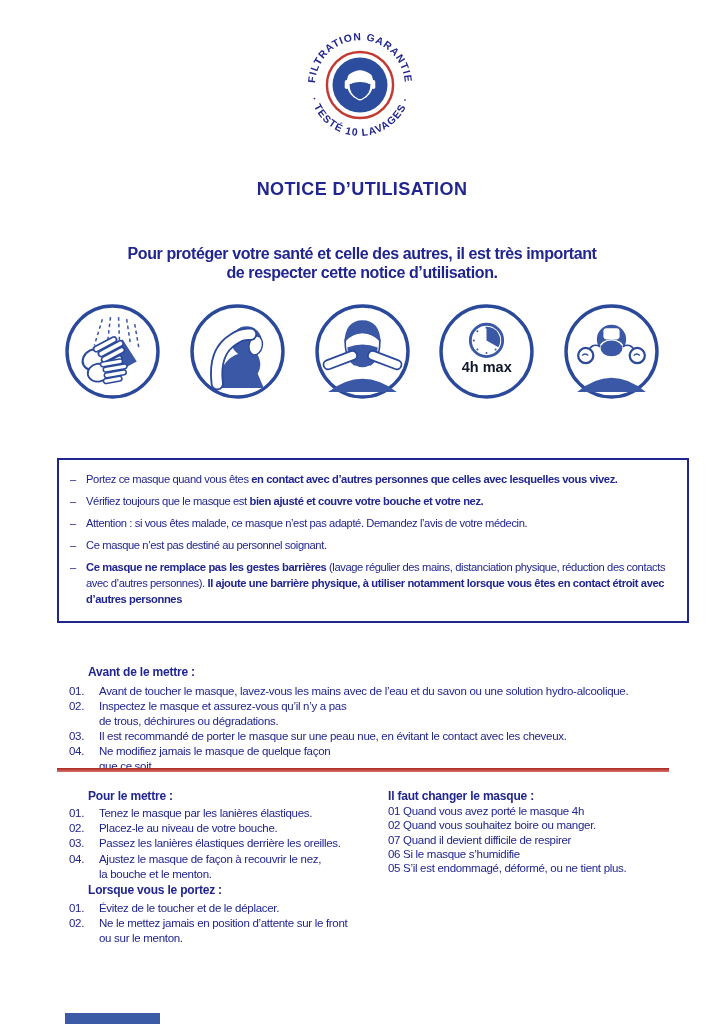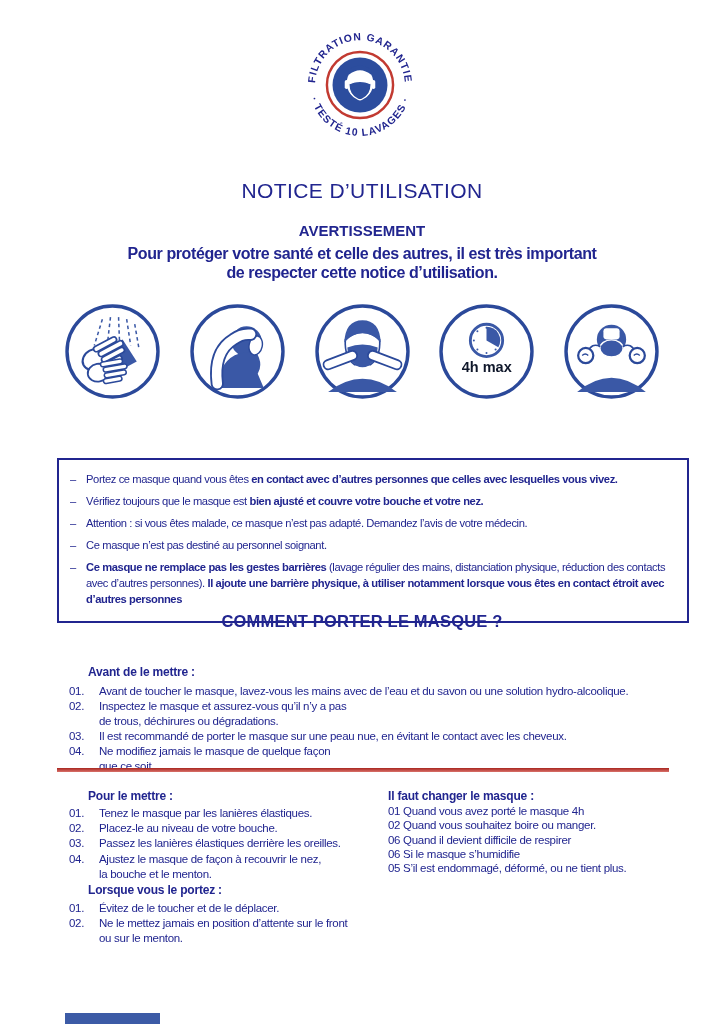--- a/index.html
+++ b/index.html
@@ -8,21 +8,21 @@
     position:relative; width:724px; height:1024px; background:#ffffff;
     font-family:"Liberation Sans", sans-serif; color:#21258f; overflow:hidden;
   }
   .pre { white-space:pre-wrap; }
   .center { left:0; right:0; text-align:center; }
 
   
   .badge { position:absolute; left:303px; top:28px; width:114px; height:114px; }
 
   
-  .title { position:absolute; top:179px; font-size:21px; font-weight:normal; letter-spacing:.4px; }
+  .title { position:absolute; top:179px; font-size:18px; font-weight:bold; letter-spacing:.4px; }
   .warn-head { position:absolute; top:222px; font-size:15px; font-weight:bold; }
   .warn-text { position:absolute; top:244px; font-size:16px; font-weight:bold; letter-spacing:-.4px; line-height:19px; }
 
   
   .icons { position:absolute; left:64px; right:64px; top:303px; height:100px;
            display:flex; justify-content:space-between; }
   .ico { position:relative; width:97px; height:97px; }
   .ico svg { display:block; width:97px; height:97px; }
   .ico-label { position:absolute; left:0; right:0; top:56px; text-align:center;
                font-size:14.5px; font-weight:bold; color:#0f172a; }
@@ -77,21 +77,20 @@
     <path d="M45,55 Q56,50 67,55 Q67,66 58,70 Q56,71 54,70 Q45,66 45,55 Z" fill="#2c4d9e" stroke="#fff" stroke-width="1.3"></path>
     <text font-size="10.2" font-weight="bold" fill="#21258f" letter-spacing="1" font-family="Liberation Sans, sans-serif">
       <textPath href="#arcT" startOffset="50%" text-anchor="middle">FILTRATION GARANTIE</textPath>
     </text>
     <text font-size="10.2" font-weight="bold" fill="#21258f" letter-spacing="1" font-family="Liberation Sans, sans-serif">
       <textPath href="#arcB" startOffset="50%" text-anchor="middle">· TESTÉ 10 LAVAGES ·</textPath>
     </text>
   </svg>
 
   <div class="title center">NOTICE D’UTILISATION</div>
-  <div class="warn-head center">AVERTISSEMENT</div>
   <div class="warn-text center pre">Pour protéger votre santé et celle des autres, il est très important
 de respecter cette notice d’utilisation.</div>
 
   <div class="icons">
 
     <div class="ico">
       <svg viewBox="0 0 96 96">
         <circle cx="48" cy="48" r="45" fill="#fff" stroke="#2b499a" stroke-width="3.4"></circle>
         <g stroke="#3a58a6" stroke-width="1.5" stroke-dasharray="3.5,3" fill="none">
           <path d="M38,16 L30,42"></path>
@@ -199,21 +198,20 @@
     <div class="wli">
       <span class="dash">–</span>
       <span class="txt"><span>Ce masque n’est pas destiné au personnel soignant.</span></span>
     </div>
     <div class="wli">
       <span class="dash">–</span>
       <span class="txt"><span class="b">Ce masque ne remplace pas les gestes barrières</span><span> (lavage régulier des mains, distanciation physique, réduction des contacts avec d’autres personnes). </span><span class="b">Il ajoute une barrière physique, à utiliser notamment lorsque vous êtes en contact étroit avec d’autres personnes</span></span>
     </div>
   </div>
 
-  <div class="how-title center">COMMENT PORTER LE MASQUE ?</div>
 
   <div class="sub avant-t">Avant de le mettre :</div>
   <div class="list avant-l">
     <div class="li">
       <span class="num">01.</span>
       <span class="txt pre">Avant de toucher le masque, lavez-vous les mains avec de l’eau et du savon ou une solution hydro-alcoolique.</span>
     </div>
     <div class="li">
       <span class="num">02.</span>
       <span class="txt pre">Inspectez le masque et assurez-vous qu’il n’y a pas
@@ -250,21 +248,21 @@
       <span class="num">04.</span>
       <span class="txt pre">Ajustez le masque de façon à recouvrir le nez,
 la bouche et le menton.</span>
     </div>
   </div>
 
   <div class="sub chg-t">Il faut changer le masque :</div>
   <div class="list chg-l">
     <div>01 Quand vous avez porté le masque 4h</div>
     <div>02 Quand vous souhaitez boire ou manger.</div>
-    <div>06 Quand il devient difficile de respirer</div>
+    <div>07 Quand il devient difficile de respirer</div>
     <div>06 Si le masque s’humidifie</div>
     <div>05 S’il est endommagé, déformé, ou ne tient plus.</div>
   </div>
 
   <div class="sub lors-t">Lorsque vous le portez :</div>
   <div class="list lors-l">
     <div class="li">
       <span class="num">01.</span>
       <span class="txt pre">Évitez de le toucher et de le déplacer.</span>
     </div>

